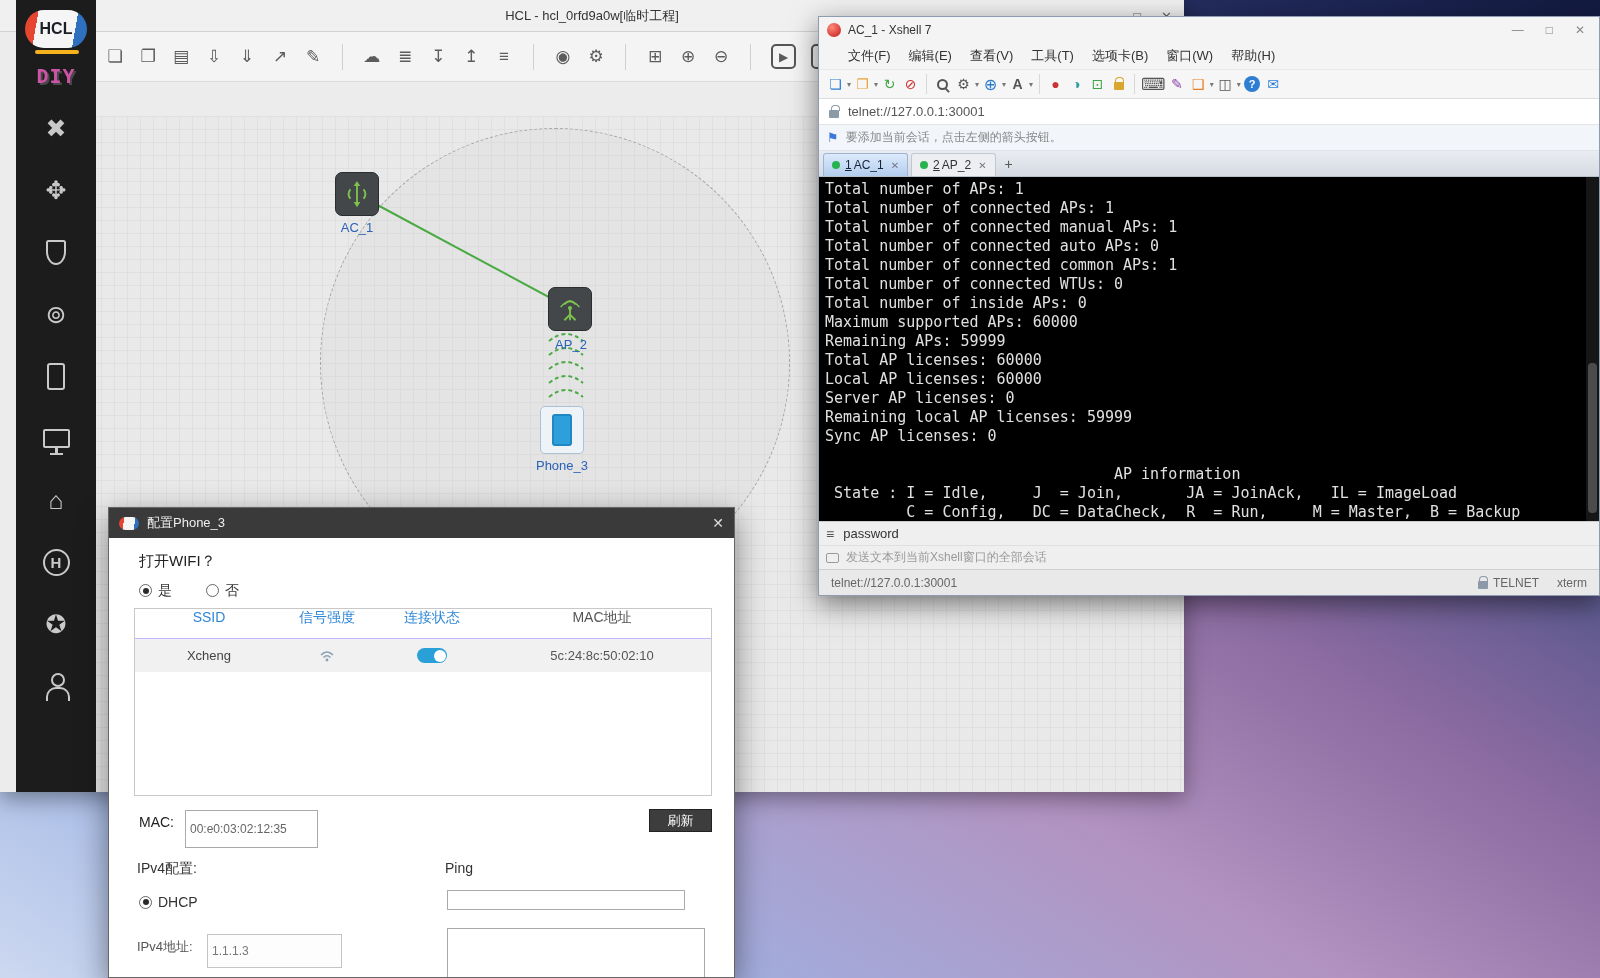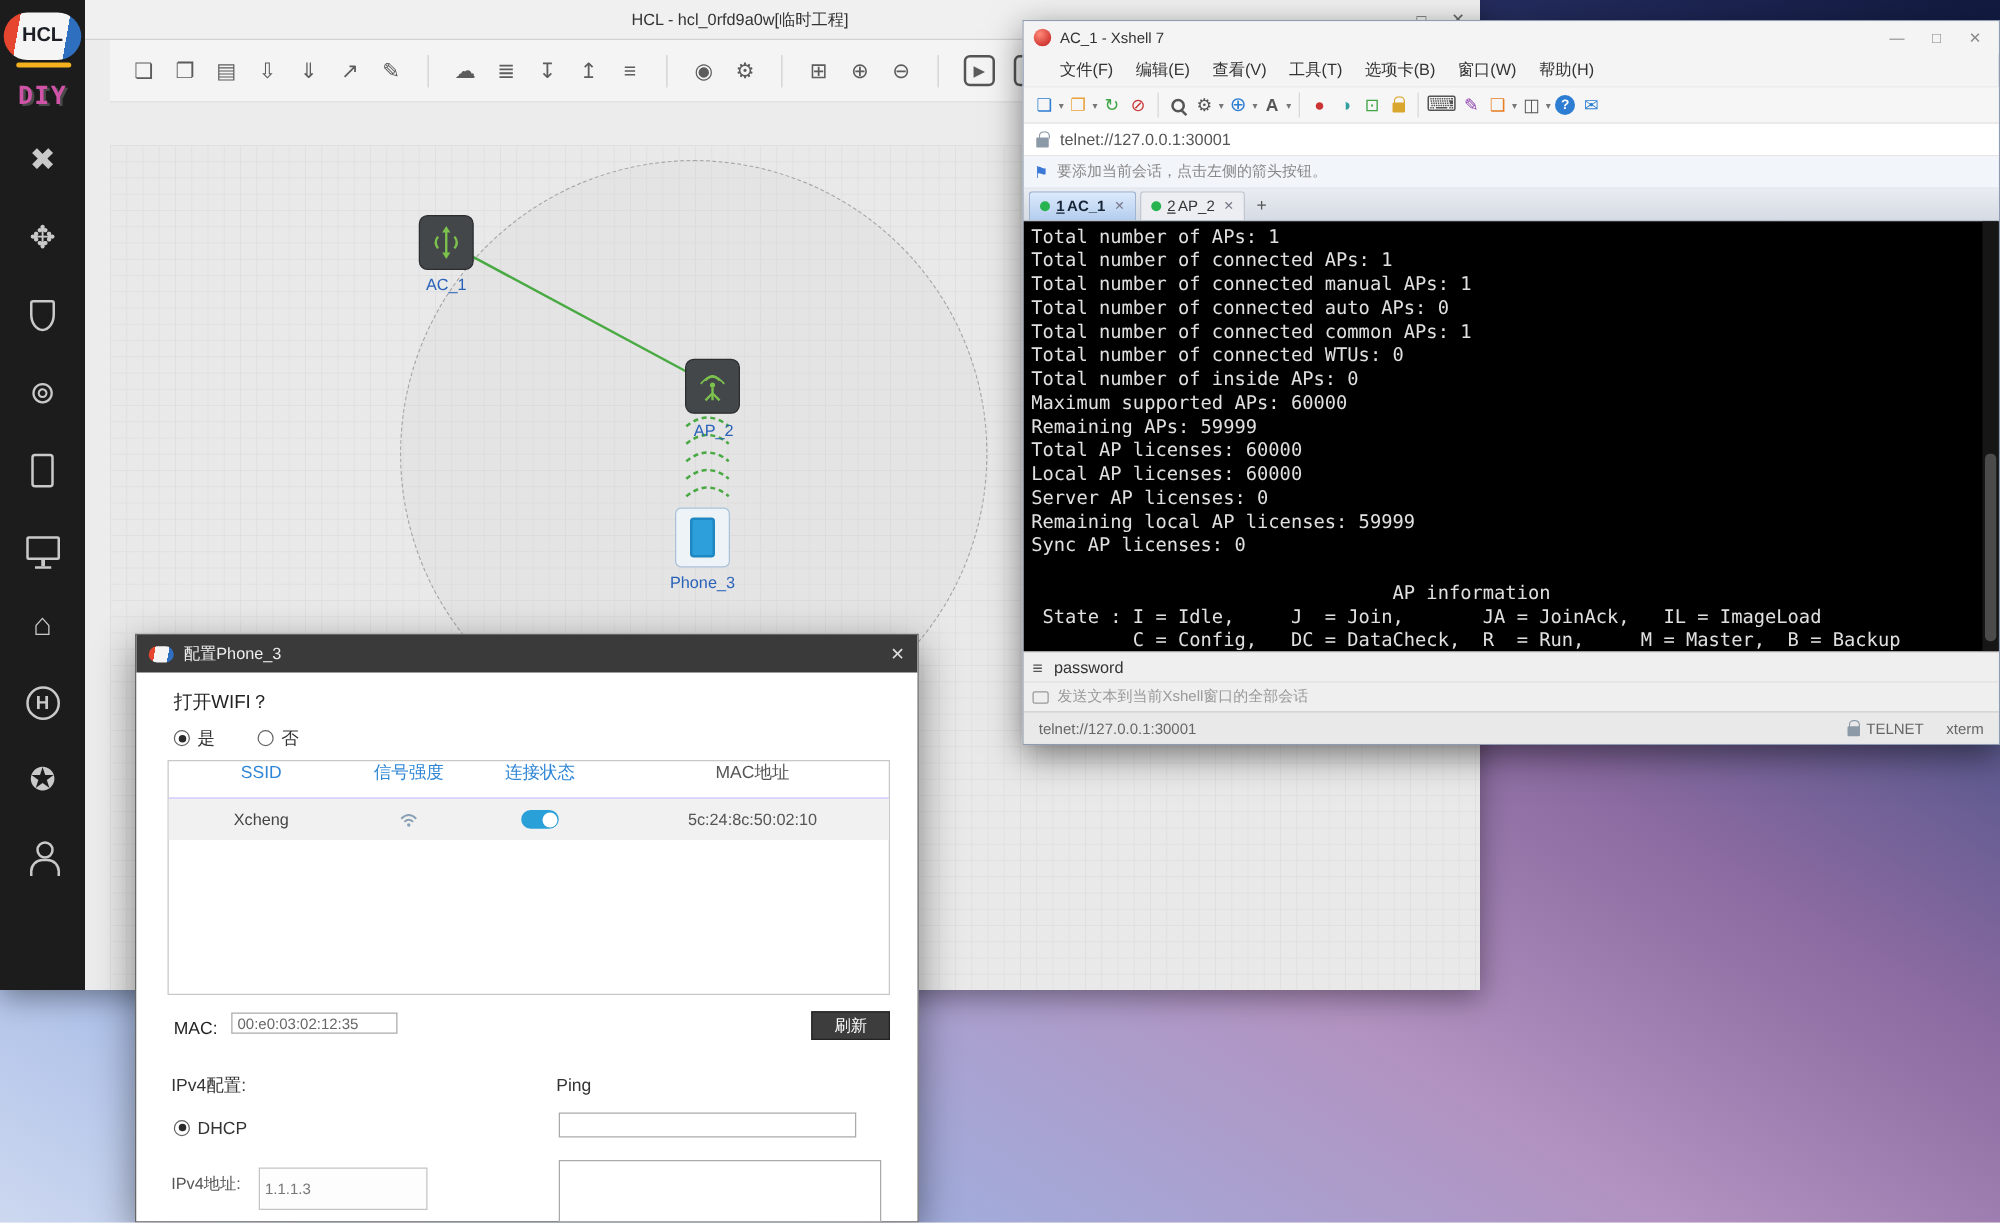--- a/index.html
+++ b/index.html
@@ -21,21 +21,21 @@
 .hcl-canvas{position:absolute;left:88px;top:116px;right:0;bottom:0;overflow:hidden;background-color:#e9e9e9;
 background-image:linear-gradient(#e0e0e0 1px,transparent 1px),linear-gradient(90deg,#e0e0e0 1px,transparent 1px);background-size:13px 13px}
 .coverage{position:absolute;left:232px;top:12px;width:470px;height:470px;border:1px dashed #a6a6a6;border-radius:50%;background:rgba(200,200,200,.12)}
 .topo-svg{position:absolute;left:0;top:0;width:100%;height:100%}
 .devbox{position:absolute;width:44px;height:44px;background:#43474a;border:1px solid #2b2d2f;border-radius:7px;display:flex;align-items:center;justify-content:center}
 .phonebox{position:absolute;width:44px;height:48px;background:#eef3f8;border:1px solid #a9c2da;border-radius:5px;display:flex;align-items:center;justify-content:center}
 .phoneglyph{width:20px;height:32px;background:#2d9fdb;border:2px solid #1f87c2;border-radius:3px}
 .devlabel{position:absolute;width:90px;text-align:center;color:#2a62b8;font-size:13px}
 
 
-.hcl-side{position:absolute;left:0;top:0;width:68px;height:792px;background:#1c1c1c;display:flex;flex-direction:column;align-items:center;z-index:5}
+.hcl-side{position:absolute;left:16px;top:0;width:80px;height:792px;background:#1c1c1c;display:flex;flex-direction:column;align-items:center;z-index:5}
 .hcllogo{width:62px;height:38px;border-radius:20px;margin-top:10px;position:relative;display:flex;align-items:center;justify-content:center;font-weight:bold;font-size:16px;color:#1c2026;background:linear-gradient(100deg,#e6452f 0 20%,#f5f5f5 20% 78%,#2f6fc0 78%)}
 .hcllogo::after{content:"";position:absolute;left:10px;bottom:-6px;width:44px;height:4px;border-radius:2px;background:#f6b21c}
 .diy{margin-top:16px;font-family:"DejaVu Sans Mono","Liberation Mono",monospace;font-weight:bold;font-size:20px;color:#cf53a6;text-shadow:2px 2px 0 #4a4a4a;letter-spacing:1px}
 .sbitem{height:44px;margin-top:18px;width:88px;display:flex;align-items:center;justify-content:center;color:#c9c9c9;font-size:25px}
 .shield{width:20px;height:25px;border:2px solid #c9c9c9;border-radius:3px 3px 12px 12px/3px 3px 16px 16px}
 .sphone{width:18px;height:27px;border:2px solid #c9c9c9;border-radius:3px}
 .smonitor{width:27px;height:19px;border:2px solid #c9c9c9;border-radius:2px;position:relative}
 .smonitor::before{content:"";position:absolute;left:10px;bottom:-7px;width:3px;height:5px;background:#c9c9c9}
 .smonitor::after{content:"";position:absolute;left:5px;bottom:-9px;width:13px;height:2px;background:#c9c9c9}
 .hcircle{width:27px;height:27px;border:2px solid #c9c9c9;border-radius:50%;display:flex;align-items:center;justify-content:center;font-size:15px;font-weight:bold;color:#c9c9c9}
@@ -54,21 +54,21 @@
 .radio.sel::after{content:"";position:absolute;inset:2.5px;background:#2b2b2b;border-radius:50%}
 .wtable{position:absolute;left:25px;top:100px;width:578px;height:188px;border:1px solid #c8c8c8;background:#fff}
 .whead{display:flex;height:30px;align-items:flex-start;border-bottom:1px solid #c4b5fd;color:#2f86d6;font-size:14px}
 .wrow{display:flex;height:33px;align-items:center;background:#f1f1f1;font-size:13px;color:#444}
 .c1{width:148px;text-align:center}.c2{width:88px;text-align:center;display:flex;align-items:center;justify-content:center}
 .c3{width:122px;text-align:center;display:flex;align-items:center;justify-content:center}.c4{flex:1;text-align:center;color:#555}
 .whead .c2,.whead .c3{display:block}
 .toggle{width:30px;height:15px;background:#2aa0d8;border-radius:8px;position:relative;display:inline-block}
 .toggle::after{content:"";position:absolute;right:1.5px;top:1.5px;width:12px;height:12px;background:#fff;border-radius:50%}
 .mac-label{position:absolute;left:30px;top:306px;font-size:14px;color:#222}
-.mac-input{position:absolute;left:76px;top:302px;width:133px;height:17px;border:1px solid #aaa;font-size:12px;color:#666;padding:0 4px;background:#fff;font-family:inherit}
+.mac-input{position:absolute;left:76px;top:302px;width:133px;height:38px;border:1px solid #aaa;font-size:12px;color:#666;padding:0 4px;background:#fff;font-family:inherit}
 .refresh{position:absolute;left:540px;top:301px;width:63px;height:23px;background:#3d3d3d;color:#fff;font-size:13px;border:1px solid #222;display:flex;align-items:center;justify-content:center}
 .ipv4conf{position:absolute;left:28px;top:352px;font-size:14px;color:#333}
 .pinglabel{position:absolute;left:336px;top:352px;font-size:14px;color:#333}
 .dhcp{position:absolute;left:30px;top:386px;display:flex;align-items:center;font-size:14px;color:#333}
 .pinginput{position:absolute;left:338px;top:382px;width:238px;height:20px;border:1px solid #aaa;background:#fff}
 .ipv4label{position:absolute;left:28px;top:430px;font-size:13px;color:#555}
 .ipv4input{position:absolute;left:98px;top:426px;width:135px;height:21px;border:1px solid #c4c4c4;font-size:12px;color:#777;padding:16px 4px;background:#fdfdfd;font-family:inherit}
 .bigta{position:absolute;left:338px;top:420px;width:258px;height:60px;border:1px solid #aaa;resize:none;background:#fff}
 
 
@@ -87,21 +87,21 @@
 .imag{position:relative;width:11px;height:11px;border:2px solid #555;border-radius:50%}
 .imag::after{content:"";position:absolute;right:-4px;bottom:-3px;width:6px;height:2px;background:#555;transform:rotate(45deg)}
 .ilock{position:relative;width:10px;height:8px;background:#8c9aa8;border-radius:1px;margin-top:4px}
 .ilock::before{content:"";position:absolute;left:1.5px;top:-5px;width:7px;height:5px;border:1.5px solid #8c9aa8;border-bottom:none;border-radius:4px 4px 0 0}
 .ilock.gold{background:#d9a62e}.ilock.gold::before{border-color:#d9a62e}
 .xaddr{height:26px;background:#fff;border-bottom:1px solid #e4e4e4;display:flex;align-items:center;padding-left:10px;font-size:13px;color:#555;gap:9px}
 .xnotice{height:26px;background:#f2f5fa;border-bottom:1px solid #e0e4ea;display:flex;align-items:center;padding-left:8px;font-size:12px;color:#888;gap:7px}
 .pin{color:#3b78d8;font-size:13px}
 .xtabs{height:26px;background:linear-gradient(#e9ecf1,#d5dbe4);display:flex;align-items:flex-end;padding-left:4px;border-bottom:1px solid #b8c0cc}
 .xtab{height:23px;display:flex;align-items:center;gap:5px;padding:0 8px;font-size:12px;border:1px solid #9fb4d0;border-bottom:none;border-radius:3px 3px 0 0;margin-right:3px}
-.xtab.active{background:linear-gradient(#dceafc,#b3cdee);font-weight:bold;color:#172536}
+.xtab.active{background:linear-gradient(#dceafc,#b3cdee);font-weight:normal;color:#172536}
 .xtab.inactive{background:#eceef1;color:#333;border-color:#c2c8d2}
 .dotg{width:8px;height:8px;border-radius:50%;background:#27b34f}
 .tclose{color:#778;font-size:10px;margin-left:2px}
 .tnum{text-decoration:underline}
 .tname{margin-left:2px}
 .xplus{width:20px;height:20px;display:flex;align-items:center;justify-content:center;color:#555;font-size:14px;margin-bottom:2px}
 .xterm{flex:1;background:#000;position:relative;overflow:hidden}
 .xterm pre{font-family:"DejaVu Sans Mono","Liberation Mono",monospace;font-size:15px;line-height:19px;color:#e0e0e0;padding:3px 0 0 6px;white-space:pre}
 .cursor{display:inline-block;width:9px;height:16px;background:#2fd32f;vertical-align:-3px}
 .xscroll{position:absolute;right:0;top:0;bottom:0;width:13px;background:#161616}

